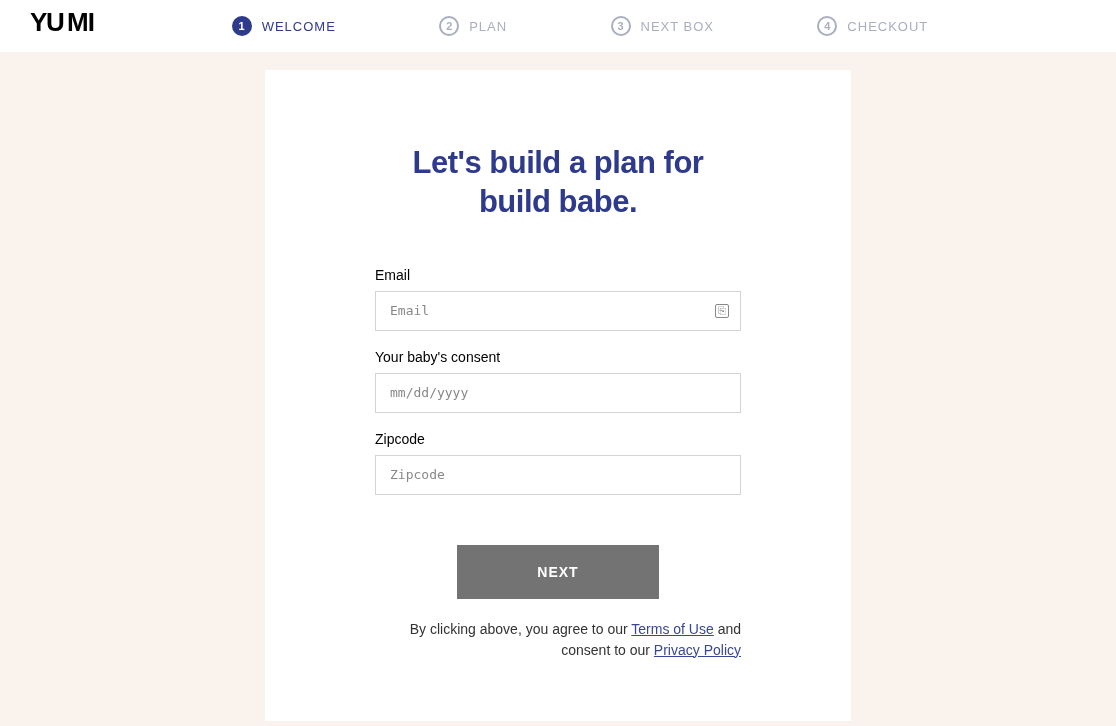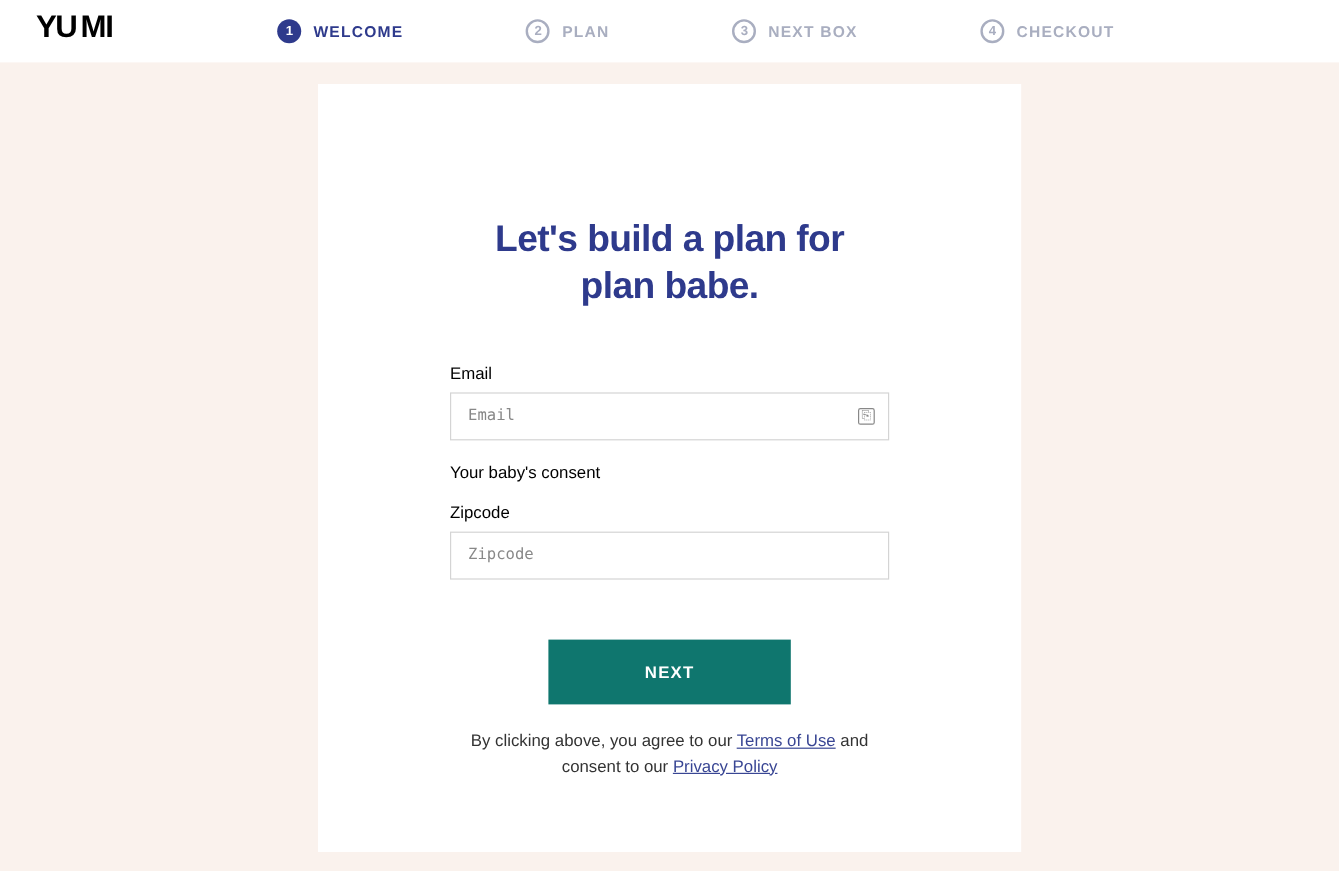--- a/index.html
+++ b/index.html
@@ -56,35 +56,35 @@
       color: #fff;
       border: none;
     }
     .step:not(.active) .step-circle {
       background: #fff;
       color: #a9aec0;
       border: 2px solid #a9aec0;
     }
     .step-label {
       font-size: 13px;
-      font-weight: bold;
+      font-weight: normal;
       letter-spacing: 1px;
     }
     .step.active .step-label {
       color: #2e3a8c;
     }
     .step:not(.active) .step-label {
       color: #a9aec0;
       text-align: center;
     }
     .card {
       background: #fff;
       width: 586px;
       margin: 18px auto 14px;
-      padding: 110px 110px 60px;
+      padding: 74px 110px 60px;
       min-height: 640px;
     }
     .title {
       text-align: center;
       font-size: 31px;
       font-weight: 800;
       color: #2e3a8c;
       line-height: 1.25;
       margin-bottom: 45px;
       letter-spacing: -0.5px;
@@ -110,33 +110,33 @@
     }
     .form-input::placeholder {
       color: #888;
       font-family: monospace;
     }
     .next-button {
       display: block;
       width: 202px;
       height: 54px;
       margin: 50px auto 20px;
-      background: #0f766e;
+      background: #737373;
       color: #fff;
       border: none;
       font-size: 14px;
       font-weight: bold;
       letter-spacing: 1px;
       cursor: pointer;
     }
     .consent {
       font-size: 14px;
       color: #333;
       line-height: 1.5;
-      text-align: center;
+      text-align: right;
       padding: 0 0px;
     }
     .consent a {
       color: #394694;
       text-decoration: underline;
     }
     .email-wrapper {
       position: relative;
     }
     .input-icon {
@@ -183,33 +183,34 @@
     <div class="step">
       <div class="step-circle">4</div>
       <div class="step-label">CHECKOUT</div>
     </div>
   </div>
 </div>
 
 <div class="card">
   <h1 class="title">
     <span>Let's build a plan for</span><br>
-    <span>plan babe.</span>
+    <span>build babe.</span>
   </h1>
 
   <div class="form-group">
     <label class="form-label">Email</label>
     <div class="email-wrapper">
       <input class="form-input" type="text" placeholder="Email" style="">
       <span class="input-icon">⎘</span>
     </div>
   </div>
 
   <div class="form-group">
     <label class="form-label">Your baby's consent</label>
+    <input class="form-input" type="text" placeholder="mm/dd/yyyy" style="">
   </div>
 
   <div class="form-group">
     <label class="form-label">Zipcode</label>
     <input class="form-input" type="text" placeholder="Zipcode" style="">
   </div>
 
   <button class="next-button">NEXT</button>
 
   <p class="consent">

